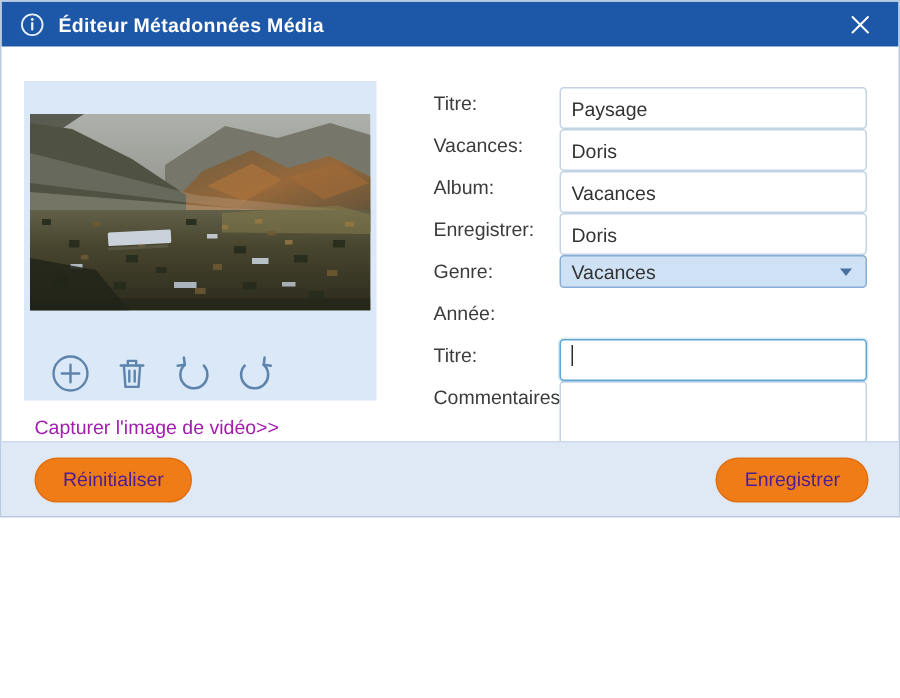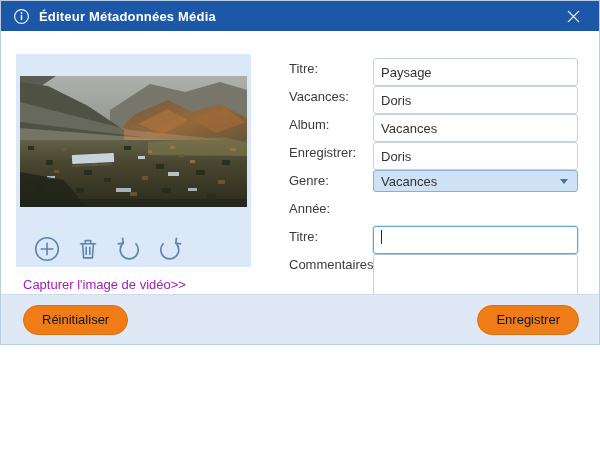--- a/index.html
+++ b/index.html
@@ -74,21 +74,21 @@
     outline: none; background: #fff;
   }
   
   .footer {
     position: absolute; left: 0; right: 0; bottom: 0; height: 50px;
     background: #dfe9f6; border-top: 1px solid #ccdaec;
     display: flex; align-items: center; padding: 0 20px;
   }
   .btn {
     height: 30px; min-width: 97px; padding: 0 18px; border: 1px solid #e06f10; border-radius: 15px;
-    background: #ef7c17; color: #0f172a; font-family: "Liberation Sans", sans-serif;
+    background: #ef7c17; color: #4c1d95; font-family: "Liberation Sans", sans-serif;
     font-size: 13px; cursor: pointer;
   }
   .footer .reset { margin-left: 2px; }
   .footer .spacer { flex: 1; }
   .footer .right-group { display: flex; }
 </style>
 </head>
 <body>
 
 <div class="dialog">

